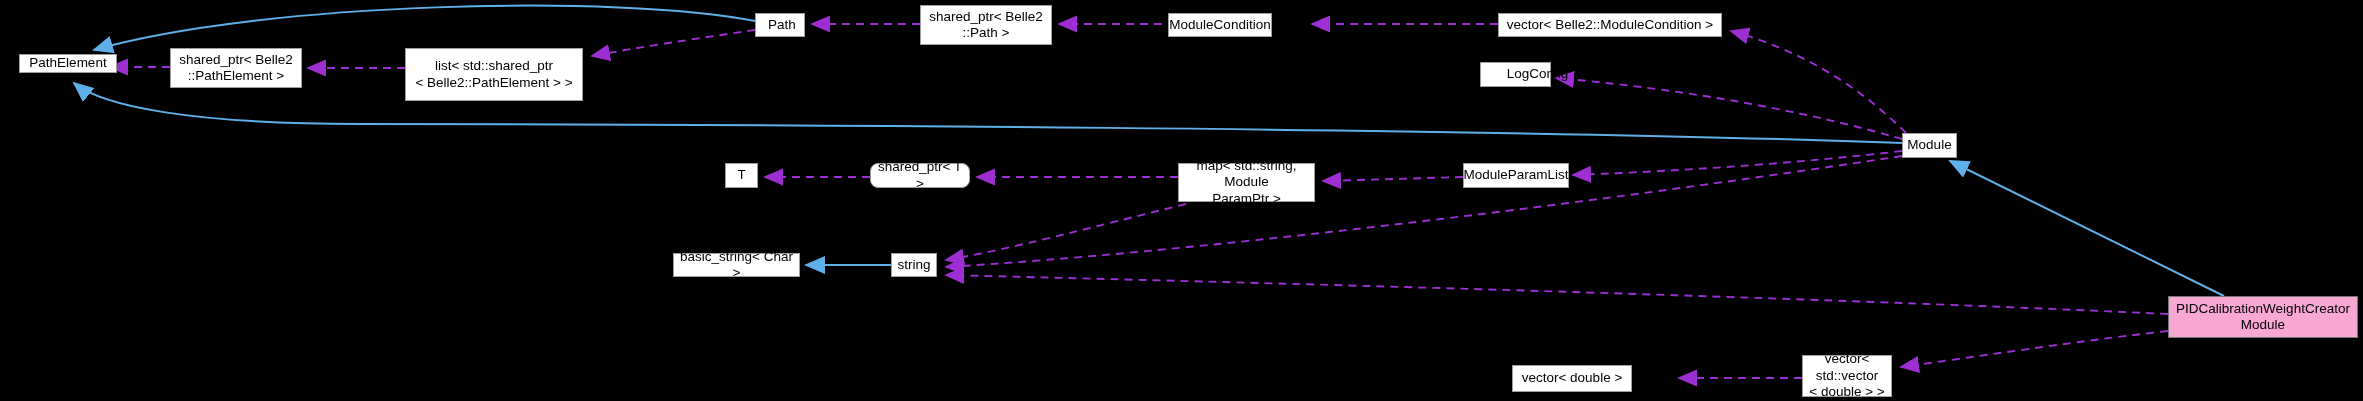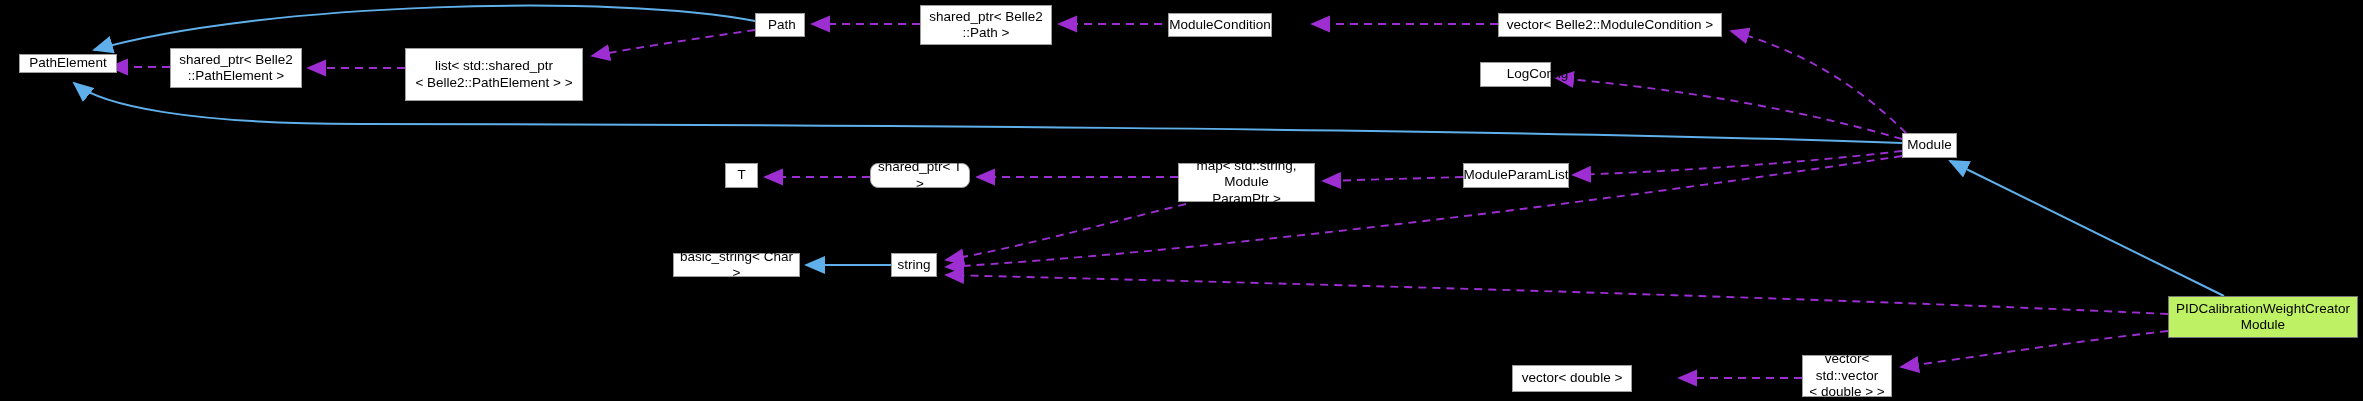--- a/index.html
+++ b/index.html
@@ -21,21 +21,21 @@
     line-height:16.5px;
     display:flex;
     align-items:center;
     justify-content:center;
     text-align:center;
     white-space:pre-line;
     padding:1px 4px;
     cursor:pointer;
   }
   .node.focus{
-    background:#bef264;
+    background:#f9a8d4;
     border:1.5px solid #757575;
     cursor:default;
   }
   .edge-usage{stroke:#9d2fd2;stroke-width:1.9;fill:none;stroke-dasharray:8 6;}
   .edge-inherit{stroke:#5fb0ea;stroke-width:2;fill:none;}
 </style>
 </head>
 <body>
 
 <div id="canvas">

